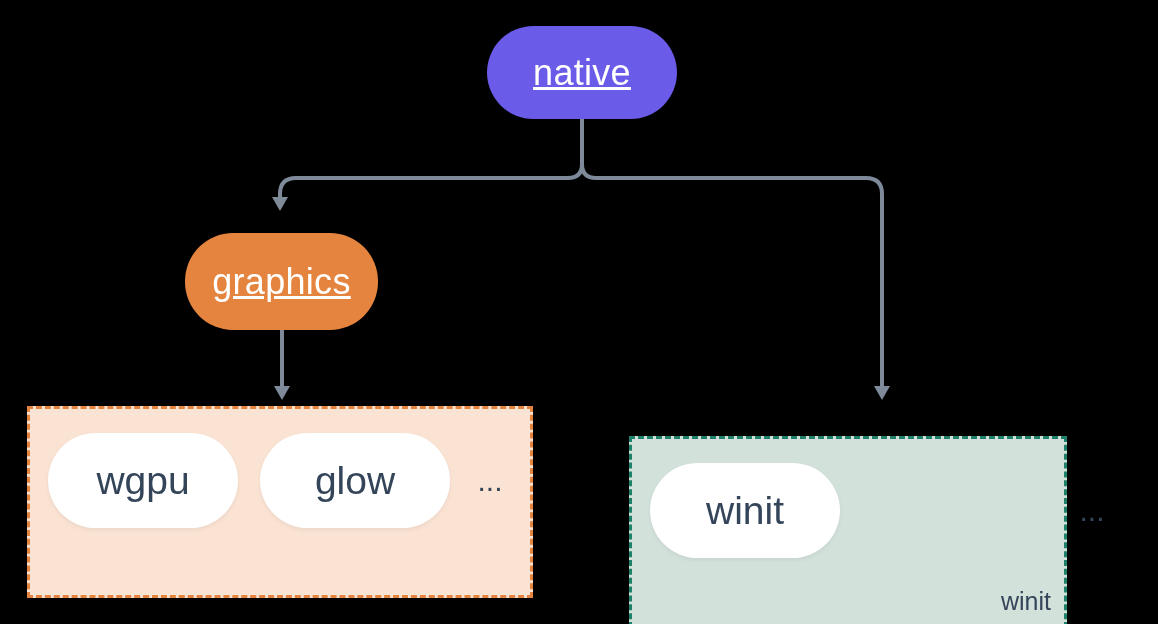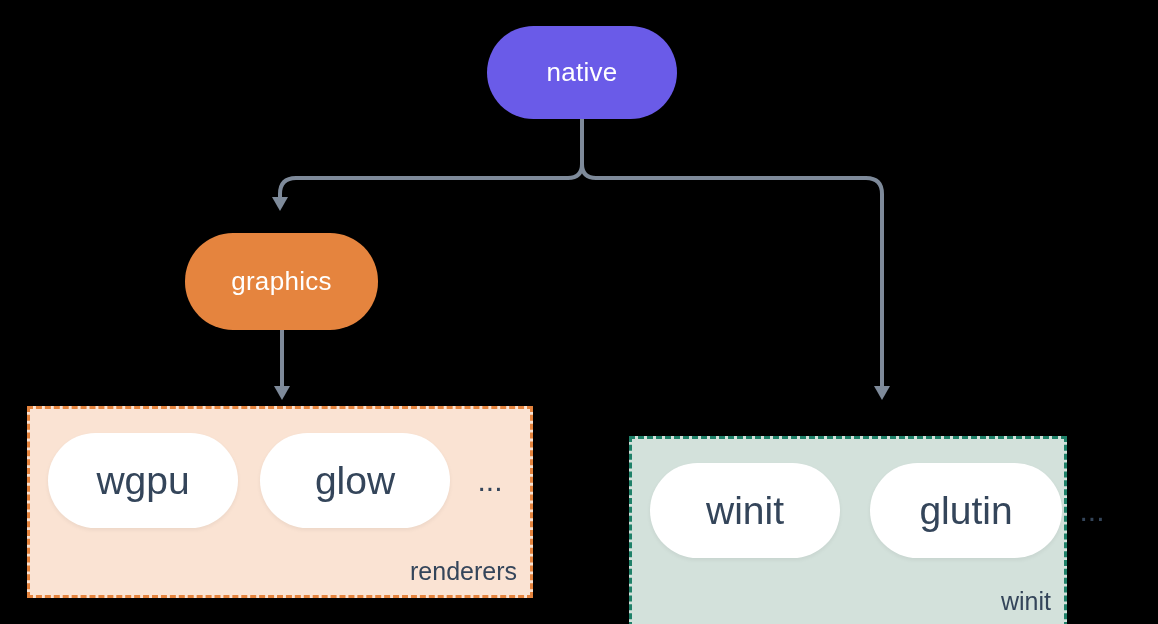--- a/index.html
+++ b/index.html
@@ -26,23 +26,24 @@
     height: 624px;
     background: var(--background);
     overflow: hidden;
   }
   .node {
     position: absolute;
     border-radius: 48px;
     display: flex;
     align-items: center;
     justify-content: center;
-    font-size: 26px;
+    font-size: 36px;
     color: var(--node-text);
     letter-spacing: 0.3px;
+    text-decoration: underline;
   }
   .node-native {
     left: 487px; top: 26px; width: 190px; height: 93px;
     background: var(--native-bg);
   }
   .node-graphics {
     left: 185px; top: 215px; width: 193px; height: 97px;
     background: var(--graphics-bg);
     margin-top: 18px;
   }
@@ -133,27 +134,23 @@
   </div>
 
   <div class="group group-renderers">
     <div class="pill pill-1">
       <span>wgpu</span>
     </div>
     <div class="pill pill-2">
       <span>glow</span>
     </div>
     <span class="ellipsis">...</span>
-    <span class="group-label">renderers</span>
   </div>
 
   <div class="group group-shells">
     <div class="pill pill-1">
       <span>winit</span>
-    </div>
-    <div class="pill pill-2">
-      <span>glutin</span>
     </div>
     <span class="ellipsis">...</span>
     <span class="group-label">winit</span>
   </div>
 
 </div>
 
 </body></html>

